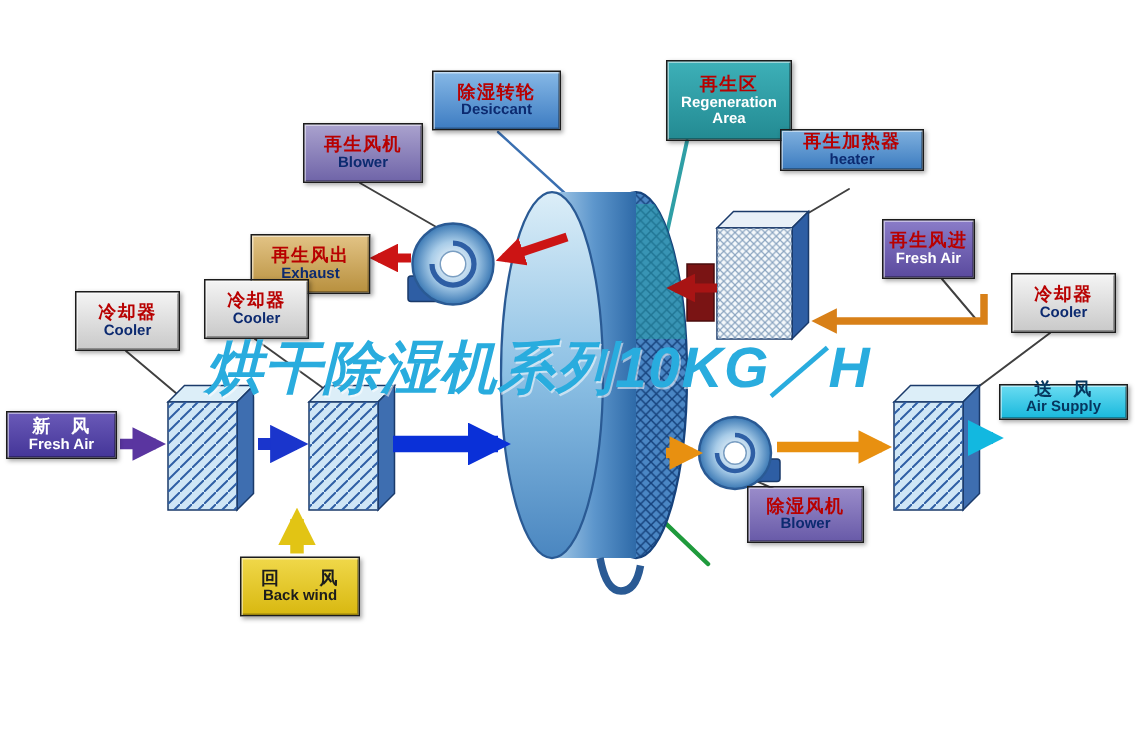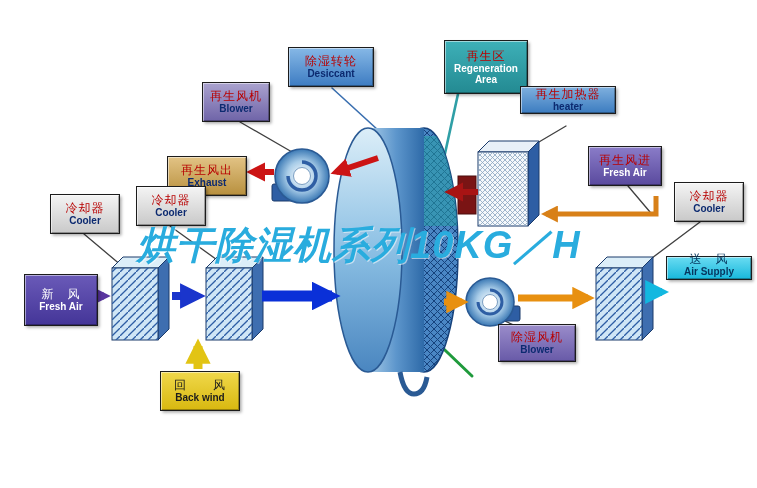--- a/index.html
+++ b/index.html
@@ -4,38 +4,38 @@
 <style>
   html,body{margin:0;padding:0;background:#fff;}
   .stage{position:relative;width:757px;height:488px;background:#ffffff;overflow:hidden;
          font-family:"Liberation Sans",sans-serif;}
   .layer-svg{position:absolute;left:0;top:0;z-index:1;}
   .lbl{position:absolute;z-index:5;display:flex;flex-direction:column;align-items:center;
        justify-content:center;text-align:center;border:1px solid #1c1c1c;box-sizing:border-box;
        padding:1px 2px;
        box-shadow:inset 1px 1px 0 rgba(255,255,255,.5),inset -1px -1px 0 rgba(0,0,0,.3),
                   1.5px 1.5px 3px rgba(0,0,0,.35);}
-  .lbl .cn{font-weight:normal;font-size:12px;line-height:1.25;letter-spacing:1px;white-space:pre;}
+  .lbl .cn{font-weight:bold;font-size:12px;line-height:1.25;letter-spacing:1px;white-space:pre;}
   .lbl .en{font-weight:bold;font-size:10px;line-height:1.08;}
   .c-red{color:#b80000}
   .c-navy{color:#0c2a70}
   .c-white{color:#ffffff}
   .c-dark{color:#1c1c1c}
   .c-deep{color:#06365e}
 
   #lbl-desiccant{left:288px;top:47px;width:86px;height:40px;background:linear-gradient(#86b8e6,#3d7cc2);}
   #lbl-regen-area{left:420px;top:40px;width:84px;height:54px;background:linear-gradient(#3db0b8,#238a92);margin-left:24px;}
-  #lbl-regen-blower{left:202px;top:82px;width:68px;height:40px;background:linear-gradient(#aaa2ce,#6f64a8);align-items:center;}
+  #lbl-regen-blower{left:202px;top:82px;width:80px;height:40px;background:linear-gradient(#aaa2ce,#6f64a8);align-items:center;}
   #lbl-regen-heater{left:520px;top:86px;width:96px;height:28px;background:linear-gradient(#7fb0de,#3c7cc0);}
   #lbl-exhaust{left:167px;top:156px;width:80px;height:40px;background:linear-gradient(#e2c385,#b8903e);}
-  #lbl-regen-fresh{left:588px;top:146px;width:74px;height:40px;background:linear-gradient(#8a7cc8,#5a4a9e);}
+  #lbl-regen-fresh{left:588px;top:146px;width:62px;height:40px;background:linear-gradient(#8a7cc8,#5a4a9e);}
   #lbl-cooler-l1{left:50px;top:194px;width:70px;height:40px;background:linear-gradient(#f4f4f4,#c9c9c9);}
   #lbl-cooler-l2{left:136px;top:186px;width:70px;height:40px;background:linear-gradient(#f4f4f4,#c9c9c9);}
   #lbl-cooler-r{left:674px;top:182px;width:70px;height:40px;background:linear-gradient(#f4f4f4,#c9c9c9);}
-  #lbl-fresh-air{left:4px;top:274px;width:74px;height:52px;background:linear-gradient(#6a5ab8,#443598);margin-left:20px;}
+  #lbl-fresh-air{left:4px;top:274px;width:74px;height:32px;background:linear-gradient(#6a5ab8,#443598);}
   #lbl-back-wind{left:160px;top:371px;width:80px;height:40px;background:linear-gradient(#f0d84a,#d8b810);align-items:center;}
   #lbl-air-supply{left:666px;top:256px;width:86px;height:24px;background:linear-gradient(#6adcf2,#18b8dc);justify-content:flex-end;}
   #lbl-dehum-blower{left:498px;top:324px;width:78px;height:38px;background:linear-gradient(#9a8cca,#685aa8);}
   #lbl-dehum-district{left:446px;top:374px;width:124px;height:56px;background:linear-gradient(#2eb050,#148034);}
 
   #title{position:absolute;left:112px;top:220px;z-index:9;white-space:nowrap;
          font-size:38px;font-style:italic;font-weight:bold;letter-spacing:1px;
          color:#29ACDE;text-shadow:1px 1px 0 rgba(255,255,255,.55);margin-left:25px;}
 </style>
 </head>

